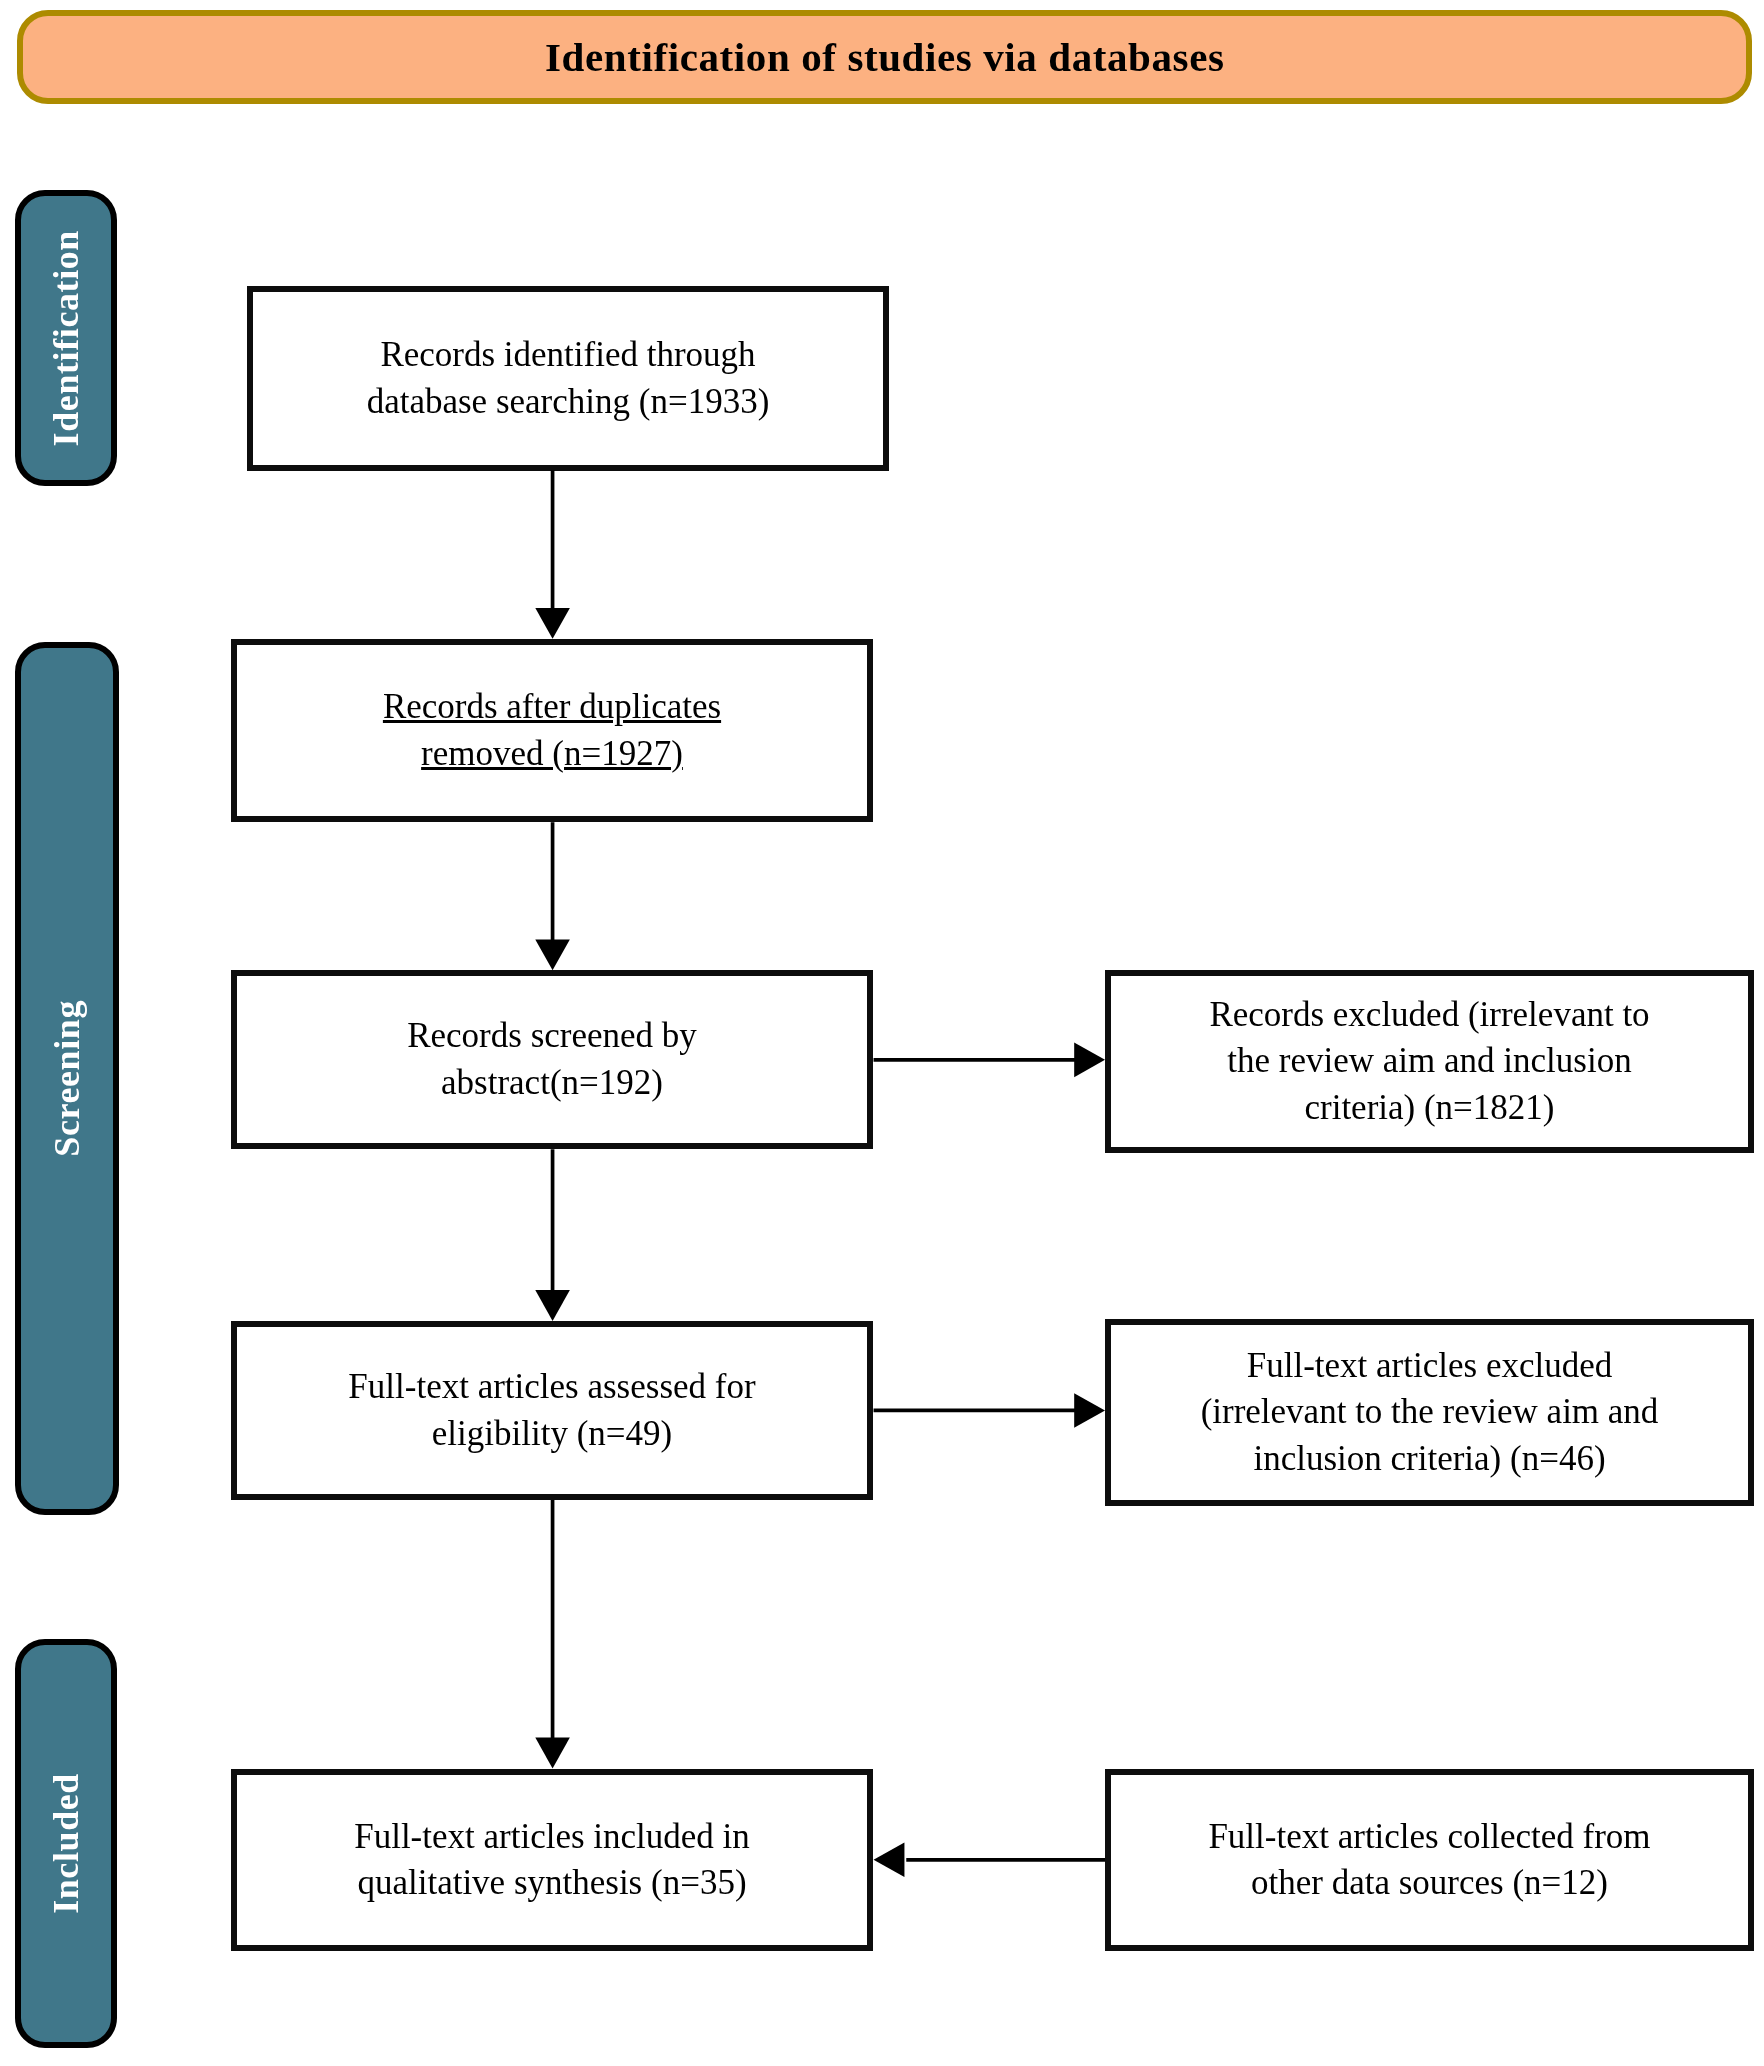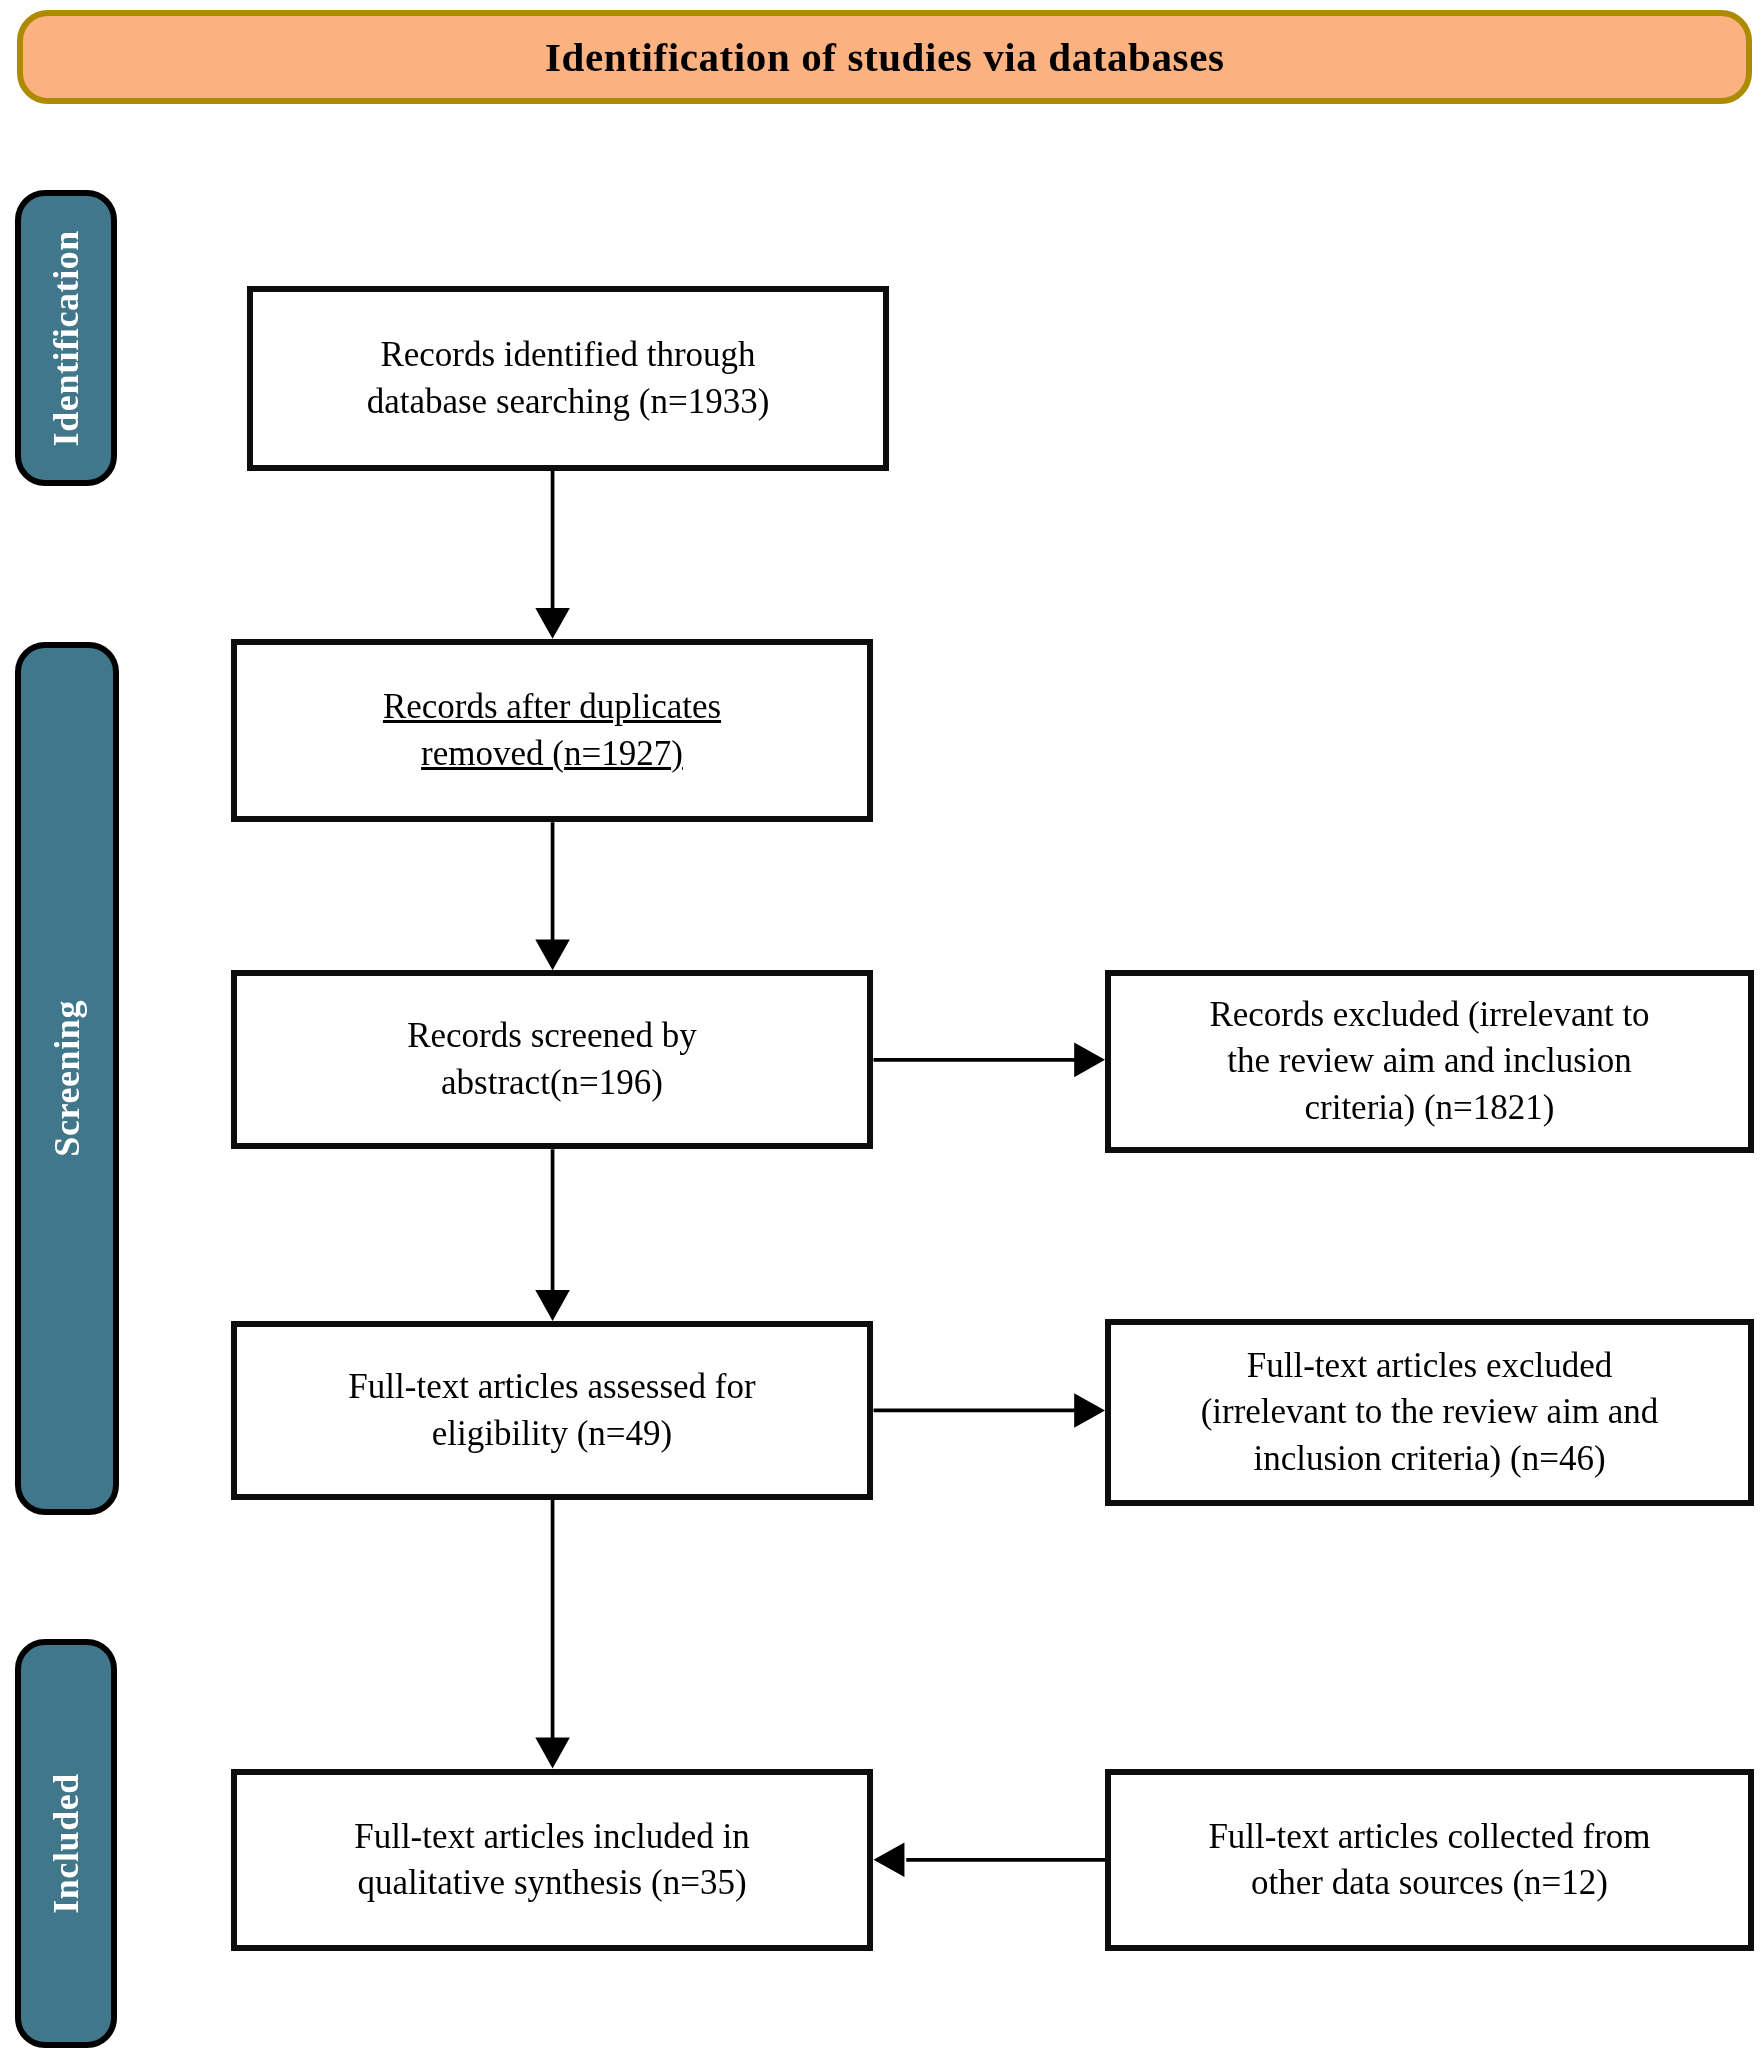--- a/index.html
+++ b/index.html
@@ -117,21 +117,21 @@
   <div class="flow-box main-col" id="box-identified">
     <span>Records identified through
 database searching (n=1933)</span>
   </div>
   <div class="flow-box main-col" id="box-duplicates">
     <span>Records after duplicates
 removed (n=1927)</span>
   </div>
   <div class="flow-box main-col" id="box-screened">
     <span>Records screened by
-abstract(n=196)</span>
+abstract(n=192)</span>
   </div>
   <div class="flow-box main-col" id="box-fulltext-assessed">
     <span>Full-text articles assessed for
 eligibility (n=49)</span>
   </div>
   <div class="flow-box main-col" id="box-included-synthesis">
     <span>Full-text articles included in
 qualitative synthesis (n=35)</span>
   </div>
 

